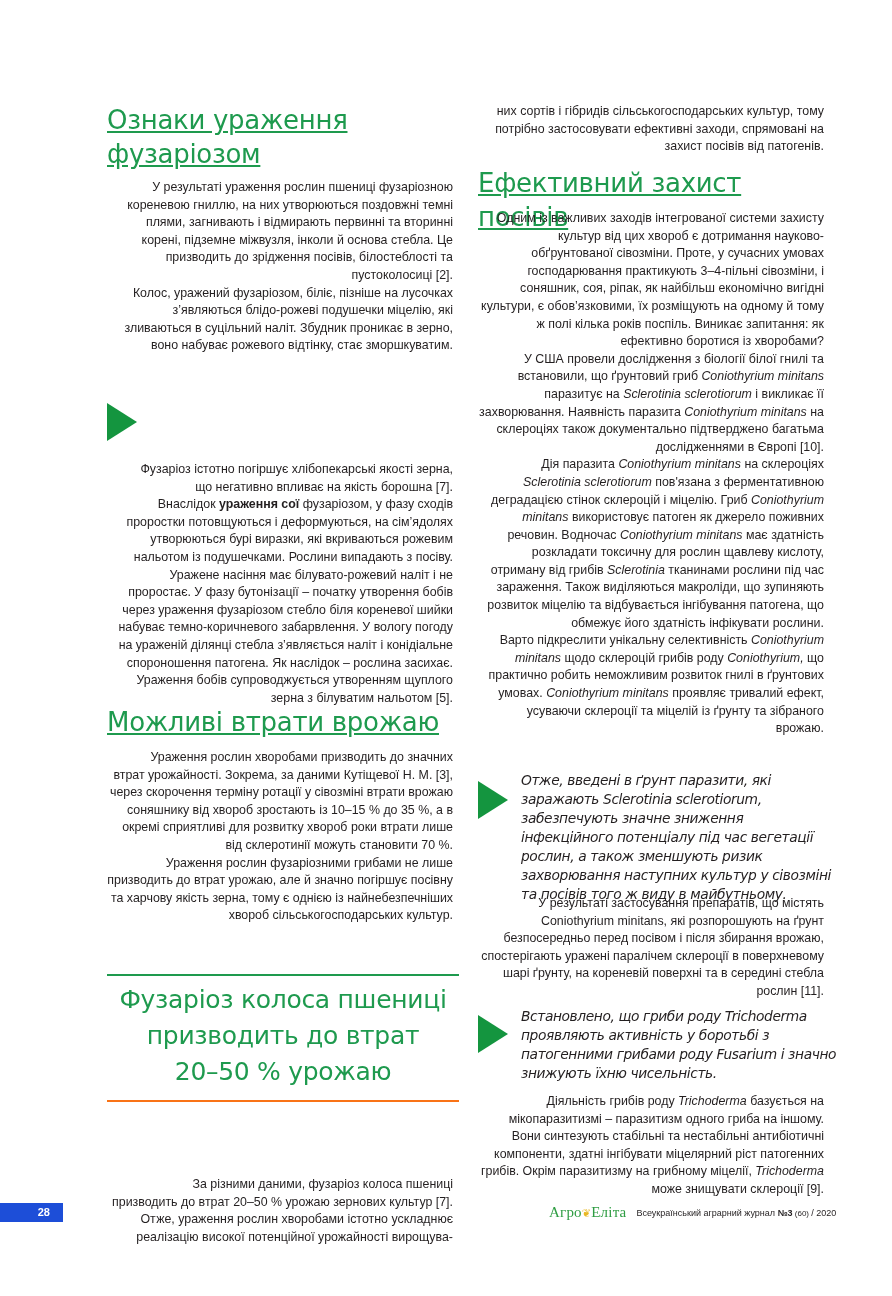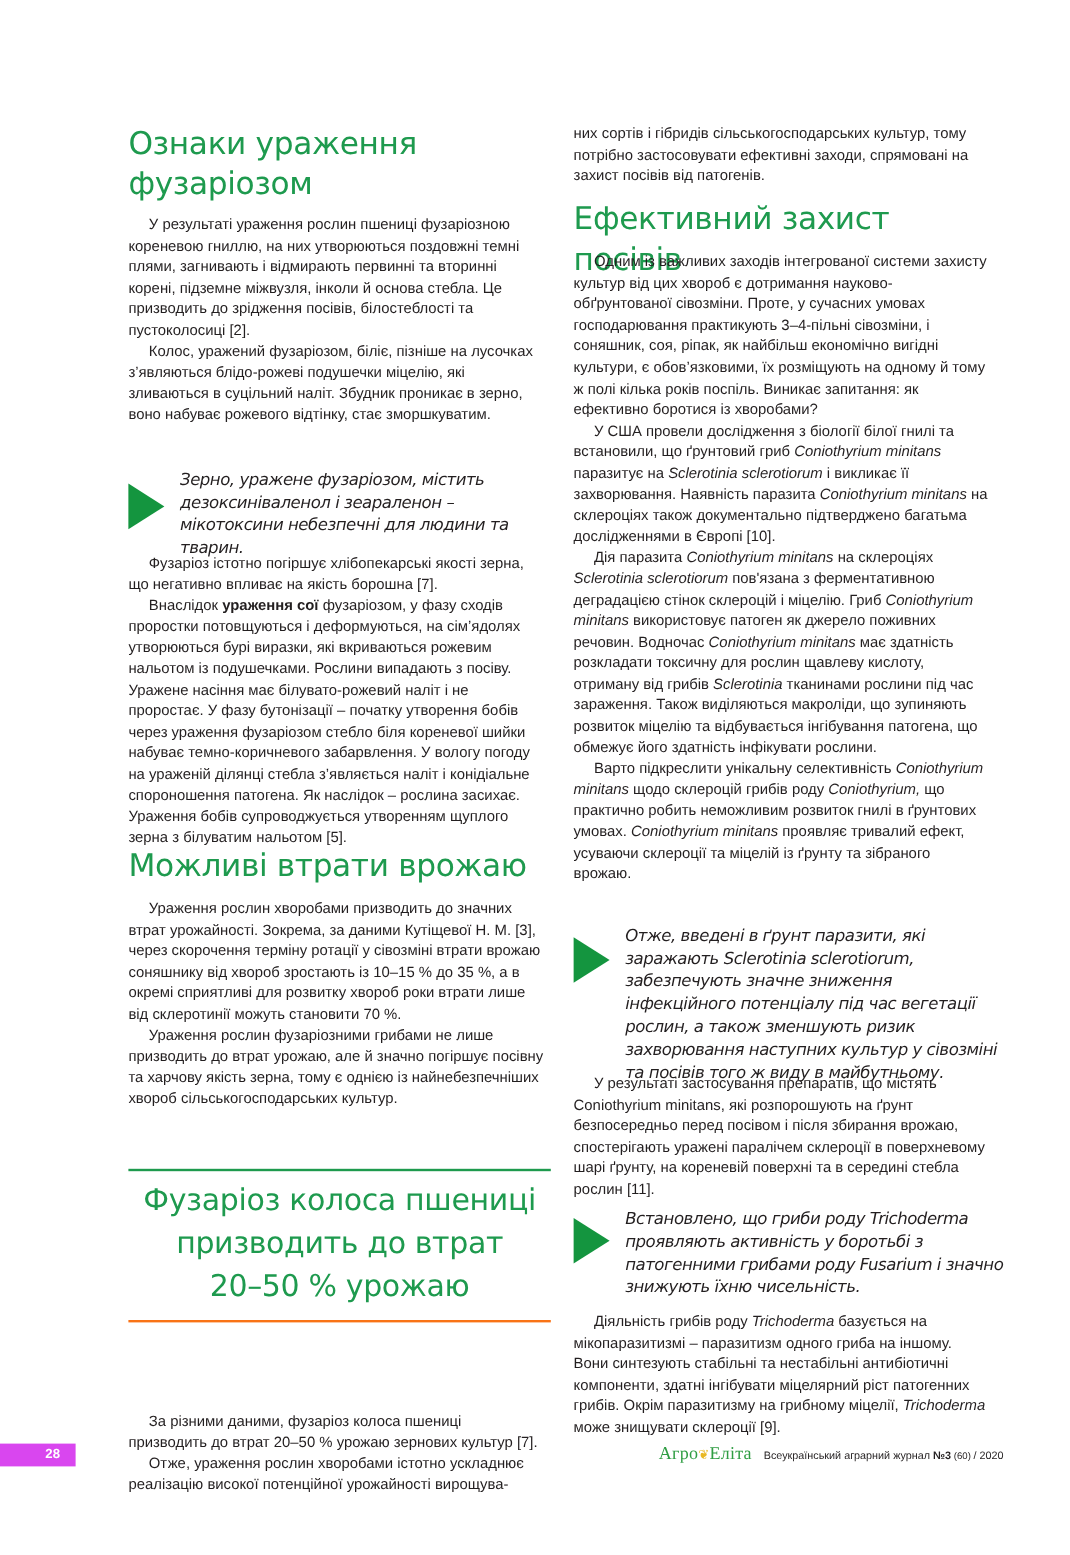--- a/index.html
+++ b/index.html
@@ -1,39 +1,39 @@
 <!DOCTYPE html>
 <html><head>
 <meta charset="utf-8">
 <style>
   html, body { margin: 0; padding: 0; background: #ffffff; }
   body { width: 892px; height: 1296px; position: relative; overflow: hidden;
          font-family: "Liberation Sans", sans-serif; color: #231f20; }
   .col { position: absolute; top: 0; width: 346px; }
   .col-left { left: 107px; }
   .col-right { left: 478px; }
-  .p { font-size: 12.4px; line-height: 17.6px; margin: 0; text-indent: 17px; text-align: left; }
+  .p { font-size: 12.4px; line-height: 17.6px; margin: 0; text-indent: 17px; text-align: right; }
   .p.noindent { text-indent: 0; }
   .h { color: #1e9a4e; font-weight: normal; margin: 0;
-       font-family: "DejaVu Sans", sans-serif; letter-spacing: -0.3px; }
+       font-family: "DejaVu Sans", sans-serif; letter-spacing: -0.3px; text-decoration: underline; }
   .h-big { font-size: 26px; line-height: 34px; }
   .quote { position: relative; padding-left: 43px; margin: 0; }
   .quote .tri { position: absolute; left: 0; width: 0; height: 0;
        border-top: 19px solid transparent; border-bottom: 19px solid transparent;
        border-left: 30px solid #14953f; }
   .quote .qt { font-style: italic; font-size: 13.8px; line-height: 19px; margin: 0;
        font-family: "DejaVu Sans", sans-serif; letter-spacing: -0.4px; }
   .pull { position: absolute; left: 107px; width: 352px; border-top: 2px solid #1e9a4e;
        border-bottom: 2px solid #f97316; text-align: center; padding: 6px 0 10px; }
   .pull .pt { color: #1e9a4e; font-size: 25px; line-height: 36px;
        font-family: "DejaVu Sans", sans-serif; letter-spacing: -0.3px; }
   i, em { font-style: italic; }
   b { font-weight: bold; }
   .footer-num { position: absolute; left: 0; top: 1203px; width: 63px; height: 19px;
-       background: #d946ef; color: #fff; font-weight: bold; font-size: 11px;
+       background: #1d4ed8; color: #fff; font-weight: bold; font-size: 11px;
        text-align: right; padding-right: 13px; box-sizing: border-box; line-height: 19px; }
   .footer-right { position: absolute; top: 1203px; left: 549px; height: 19px;
        display: flex; align-items: center; white-space: nowrap; }
   .logo { font-family: "Liberation Serif", serif; color: #2f9d43; font-size: 15px; letter-spacing: 0.2px; }
   .logo .leaf { color: #e9b823; font-size: 11px; margin: 0 0; }
   .journal { font-family: "Liberation Sans", sans-serif; font-size: 9px; margin-left: 10px; color: #231f20; }
   .journal .small { font-size: 8px; }
 </style>
 </head>
 <body>
@@ -46,21 +46,20 @@
     </h1>
   </div>
 
   <div style="position:absolute; top:179px; width:346px;">
     <p class="p">У результаті ураження рослин пшениці фузаріозною кореневою гниллю, на них утворюються поздовжні темні плями, загнивають і відмирають первинні та вторинні корені, підземне міжвузля, інколи й основа стебла. Це призводить до зрідження посівів, білостеблості та пустоколосиці [2].</p>
     <p class="p">Колос, уражений фузаріозом, біліє, пізніше на лусочках з’являються блідо-рожеві подушечки міцелію, які зливаються в суцільний наліт. Збудник проникає в зерно, воно набуває рожевого відтінку, стає зморшкуватим.</p>
   </div>
 
   <div class="quote" style="position:absolute; top:391px; width:312px;">
     <span class="tri" style="top:12px;"></span>
-    <p class="qt">Зерно, уражене фузаріозом, містить дезоксиніваленол і зеараленон – мікотоксини небезпечні для людини та тварин.</p>
   </div>
 
   <div style="position:absolute; top:461px; width:346px;">
     <p class="p">Фузаріоз істотно погіршує хлібопекарські якості зерна, що негативно впливає на якість борошна [7].</p>
     <p class="p"><span>Внаслідок </span><b>ураження сої</b><span> фузаріозом, у фазу сходів проростки потовщуються і деформуються, на сім’ядолях утворюються бурі виразки, які вкриваються рожевим нальотом із подушечками. Рослини випадають з посіву. Уражене насіння має білувато-рожевий наліт і не проростає. У фазу бутонізації – початку утворення бобів через ураження фузаріозом стебло біля кореневої шийки набуває темно-коричневого забарвлення. У вологу погоду на ураженій ділянці стебла з’являється наліт і конідіальне спороношення патогена. Як наслідок – рослина засихає. Ураження бобів супроводжується утворенням щуплого зерна з білуватим нальотом [5].</span></p>
   </div>
 
   <h2 class="h h-big" style="position:absolute; top:705px;">Можливі втрати врожаю</h2>
 
   <div style="position:absolute; top:749px; width:346px;">

